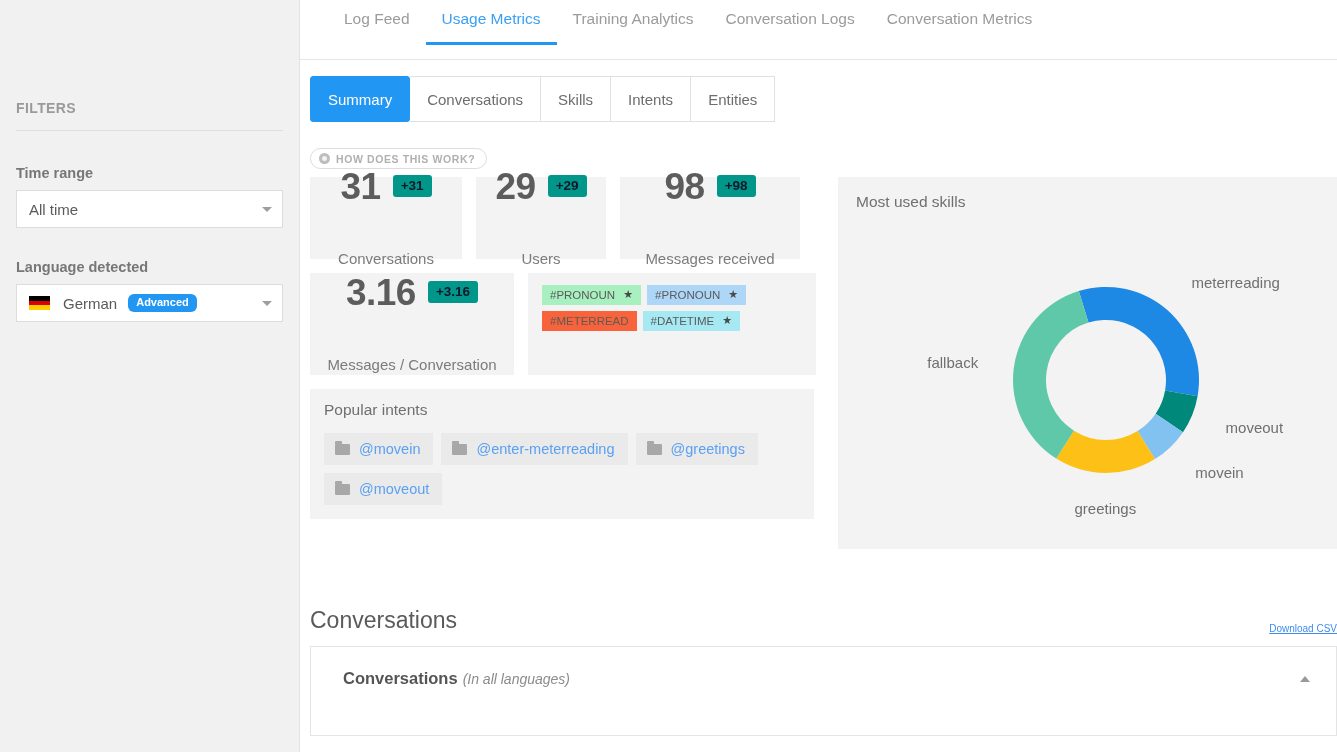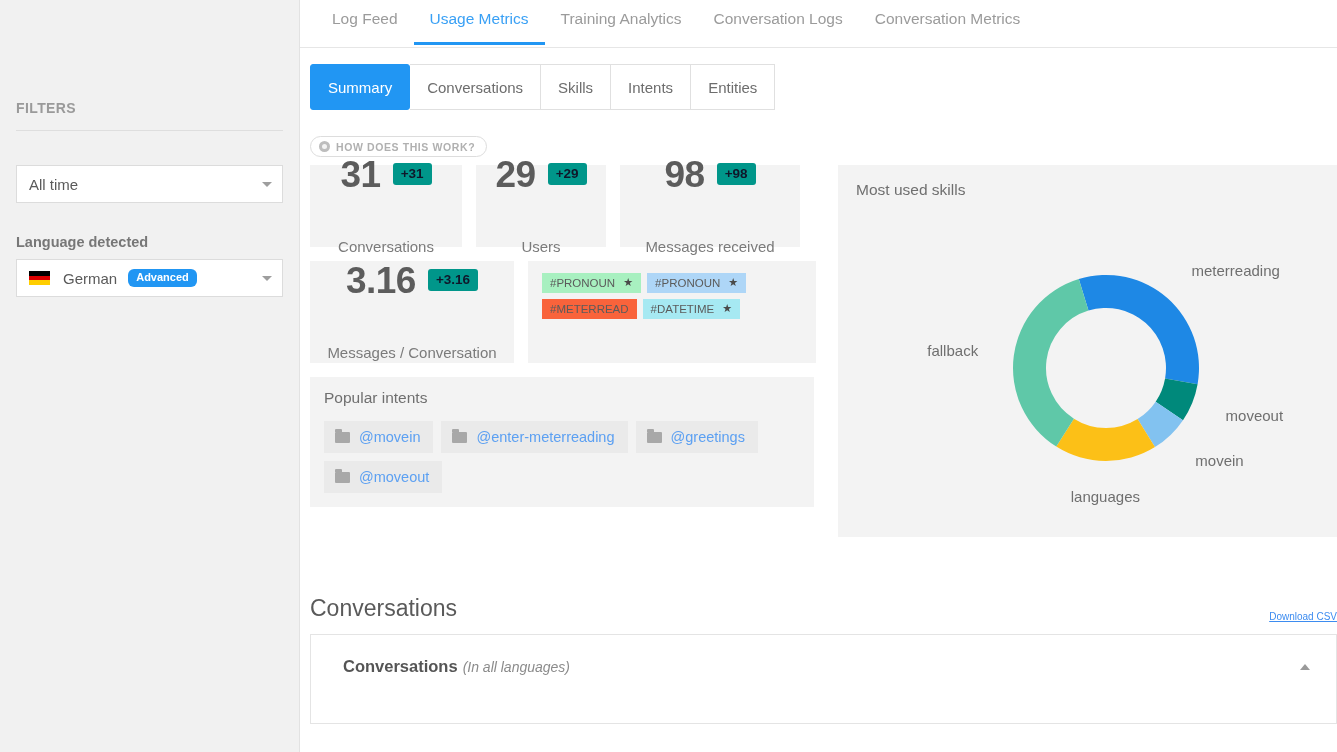--- a/index.html
+++ b/index.html
@@ -72,22 +72,22 @@
     flex: 1 1 auto;
     height: 752px;
     background: #ffffff;
     position: relative;
     overflow: hidden;
   }
 
   
   .toptabs {
     display: flex; align-items: flex-start;
-    padding: 0 0 0 16px;
-    height: 48px;
+    padding: 0 0 0 28px;
+    height: 60px;
     border-bottom: 1px solid #e6e6e6;
   }
   .toptab {
     font-size: 15.5px; color: #9b9b9b;
     padding: 10px 16px 16px 16px;
     position: relative;
     white-space: nowrap;
     cursor: pointer;
   }
   .toptab.active { color: #39a0f5; }
@@ -250,20 +250,21 @@
 </head>
 <body>
 
 <div class="page">
 
   <aside class="sidebar">
     <div class="filters-title">FILTERS</div>
     <div class="filters-rule"></div>
 
     <div class="filter-block">
+      <div class="filter-label">Time range</div>
       <div class="select-box">
         <span class="select-value">All time</span>
         <span class="caret"></span>
       </div>
     </div>
 
     <div class="filter-block">
       <div class="filter-label">Language detected</div>
       <div class="select-box">
         <span class="flag"></span>
@@ -392,21 +393,21 @@
             <svg id="donut-svg" width="500" height="320" viewBox="0 0 500 320">
                 <path d="M 222.8094314607855 66.0636576954377 A 93 93 0 0 1 341.58712103013534 171.14928052302452 L 309.0884651807325 165.41889066001582 A 60 60 0 0 0 232.4576977166358 97.62171464221787 Z" fill="#1e88e5"></path>
                 <path d="M 341.58712103013534 171.14928052302452 A 93 93 0 0 1 326.99140633531925 207.16630474271454 L 299.67187505504467 188.65568047917068 A 60 60 0 0 0 309.0884651807325 165.41889066001582 Z" fill="#00897b"></path>
                 <path d="M 326.99140633531925 207.16630474271454 A 93 93 0 0 1 298.9516966990859 234.07421444618151 L 281.5817398058619 206.01562222334292 A 60 60 0 0 0 299.67187505504467 188.65568047917068 Z" fill="#82c2f0"></path>
                 <path d="M 298.9516966990859 234.07421444618151 A 93 93 0 0 1 200.2777946951038 233.59199895420494 L 217.92115786780892 205.70451545432576 A 60 60 0 0 0 281.5817398058619 206.01562222334292 Z" fill="#fcc017"></path>
                 <path d="M 200.2777946951038 233.59199895420494 A 93 93 0 0 1 222.80943146078553 66.06365769543768 L 232.45769771663583 97.62171464221785 A 60 60 0 0 0 217.92115786780892 205.70451545432576 Z" fill="#5fc8a8"></path>
               </svg>
             <span class="chart-label" id="lbl-0" style="left: 335.478px; top: 49.3847px;">meterreading</span>
             <span class="chart-label" id="lbl-1" style="left: 369.556px; top: 194.449px;">moveout</span>
             <span class="chart-label" id="lbl-2" style="left: 339.319px; top: 239.076px;">movein</span>
-            <span class="chart-label" id="lbl-3" style="left: 249.37px; top: 274.998px; transform: translateX(-50%);">languages</span>
+            <span class="chart-label" id="lbl-3" style="left: 249.37px; top: 274.998px; transform: translateX(-50%);">greetings</span>
             <span class="chart-label" id="lbl-4" style="left: 122.151px; top: 128.805px; transform: translateX(-100%);">fallback</span>
           </div>
         </div>
       </div>
     </div>
 
     
     <section class="bottom">
       <div class="bottom-head">
         <h2 class="bottom-title">Conversations</h2>

